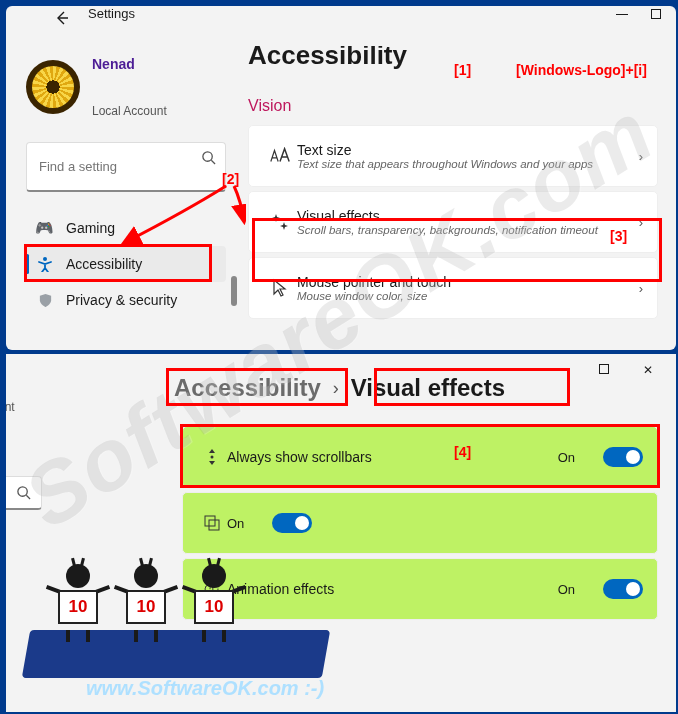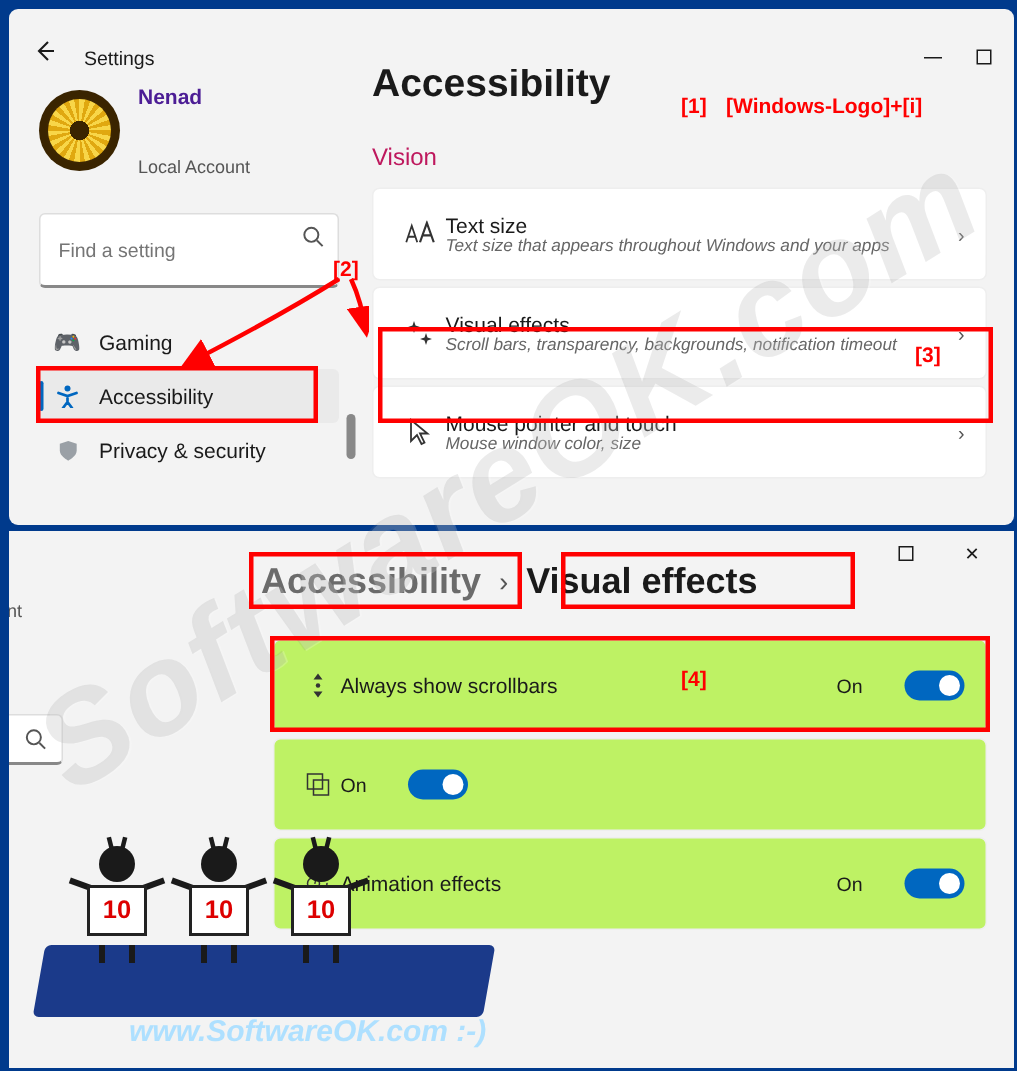--- a/index.html
+++ b/index.html
@@ -1,21 +1,21 @@
 <!DOCTYPE html>
 <html><head>
 <meta charset="utf-8">
 <style>
   * { box-sizing: border-box; margin: 0; padding: 0; font-family: "Segoe UI", Arial, sans-serif; }
   body { width: 678px; height: 714px; background: #003a8c; position: relative; overflow: hidden; }
   .frame { position: absolute; left: 4px; top: 4px; width: 670px; height: 706px; border: 2px solid #003a8c; background: #003a8c; }
 
   
   .window1 { position: absolute; left: 0; top: 0; width: 670px; height: 344px; background: #f3f3f3; border-radius: 6px; overflow: hidden; }
-  .titlebar1 { height: 40px; display: flex; align-items: flex-end; padding: 0 12px; }
+  .titlebar1 { height: 40px; display: flex; align-items: flex-start; padding: 0 12px; margin-left: 32px; }
   .back-btn { width: 24px; height: 24px; display: flex; align-items: center; justify-content: center; cursor: pointer; }
   .title-text { font-size: 13px; margin-left: 14px; color: #1a1a1a; }
   .winctrls { margin-left: auto; display: flex; gap: 18px; align-items: center; }
   .winctrl { width: 16px; height: 16px; display: flex; align-items: center; justify-content: center; color: #1a1a1a; }
   .win-min { border-bottom: 1px solid #1a1a1a; width: 12px; height: 0; }
   .win-max { border: 1px solid #1a1a1a; width: 10px; height: 10px; }
   .win-close::before { content: "✕"; font-size: 12px; }
 
   .body1 { display: flex; height: calc(100% - 40px); }
   .sidebar { width: 232px; padding: 0 12px 0 20px; position: relative; }
@@ -63,21 +63,21 @@
   .row-title { font-size: 14px; color: #1a1a1a; }
   .row-sub { font-size: 11.5px; color: #666; line-height: 1.3; }
   .row-val { font-size: 13px; color: #1a1a1a; margin-right: 28px; }
   .toggle { width: 40px; height: 20px; background: #0067c0; border-radius: 10px; position: relative; cursor: pointer; }
   .toggle::after { content: ""; position: absolute; right: 3px; top: 3px; width: 14px; height: 14px; background: #fff; border-radius: 50%; }
 
   
   .red-box { position: absolute; border: 3px solid #ff0000; pointer-events: none; }
   .ann { position: absolute; color: #ff0000; font-weight: 700; font-family: Arial, sans-serif; pointer-events: none; }
   .ann-label { font-size: 14px; }
-  .ann-text { font-size: 14px; }
+  .ann-text { font-size: 14px; margin-left: 32px; }
   .arrow-svg { position: absolute; pointer-events: none; }
 
   
   .watermark { position: absolute; left: 50%; top: 44%; transform: translate(-50%,-50%) rotate(-32deg); font-size: 86px; font-weight: 700; color: rgba(128,128,128,0.16); font-style: italic; letter-spacing: 2px; pointer-events: none; white-space: nowrap; text-shadow: 1px 1px 0 rgba(255,255,255,0.2); }
 
   
   .mascot { position: absolute; width: 56px; height: 70px; pointer-events:none;}
   .mascot .head { width: 24px; height: 24px; background: #1a1a1a; border-radius: 50%; margin: 0 auto; position: relative; }
   .mascot .head::before, .mascot .head::after { content: ""; position: absolute; top: -6px; width: 3px; height: 8px; background: #1a1a1a; }
   .mascot .head::before { left: 6px; transform: rotate(-14deg); }

